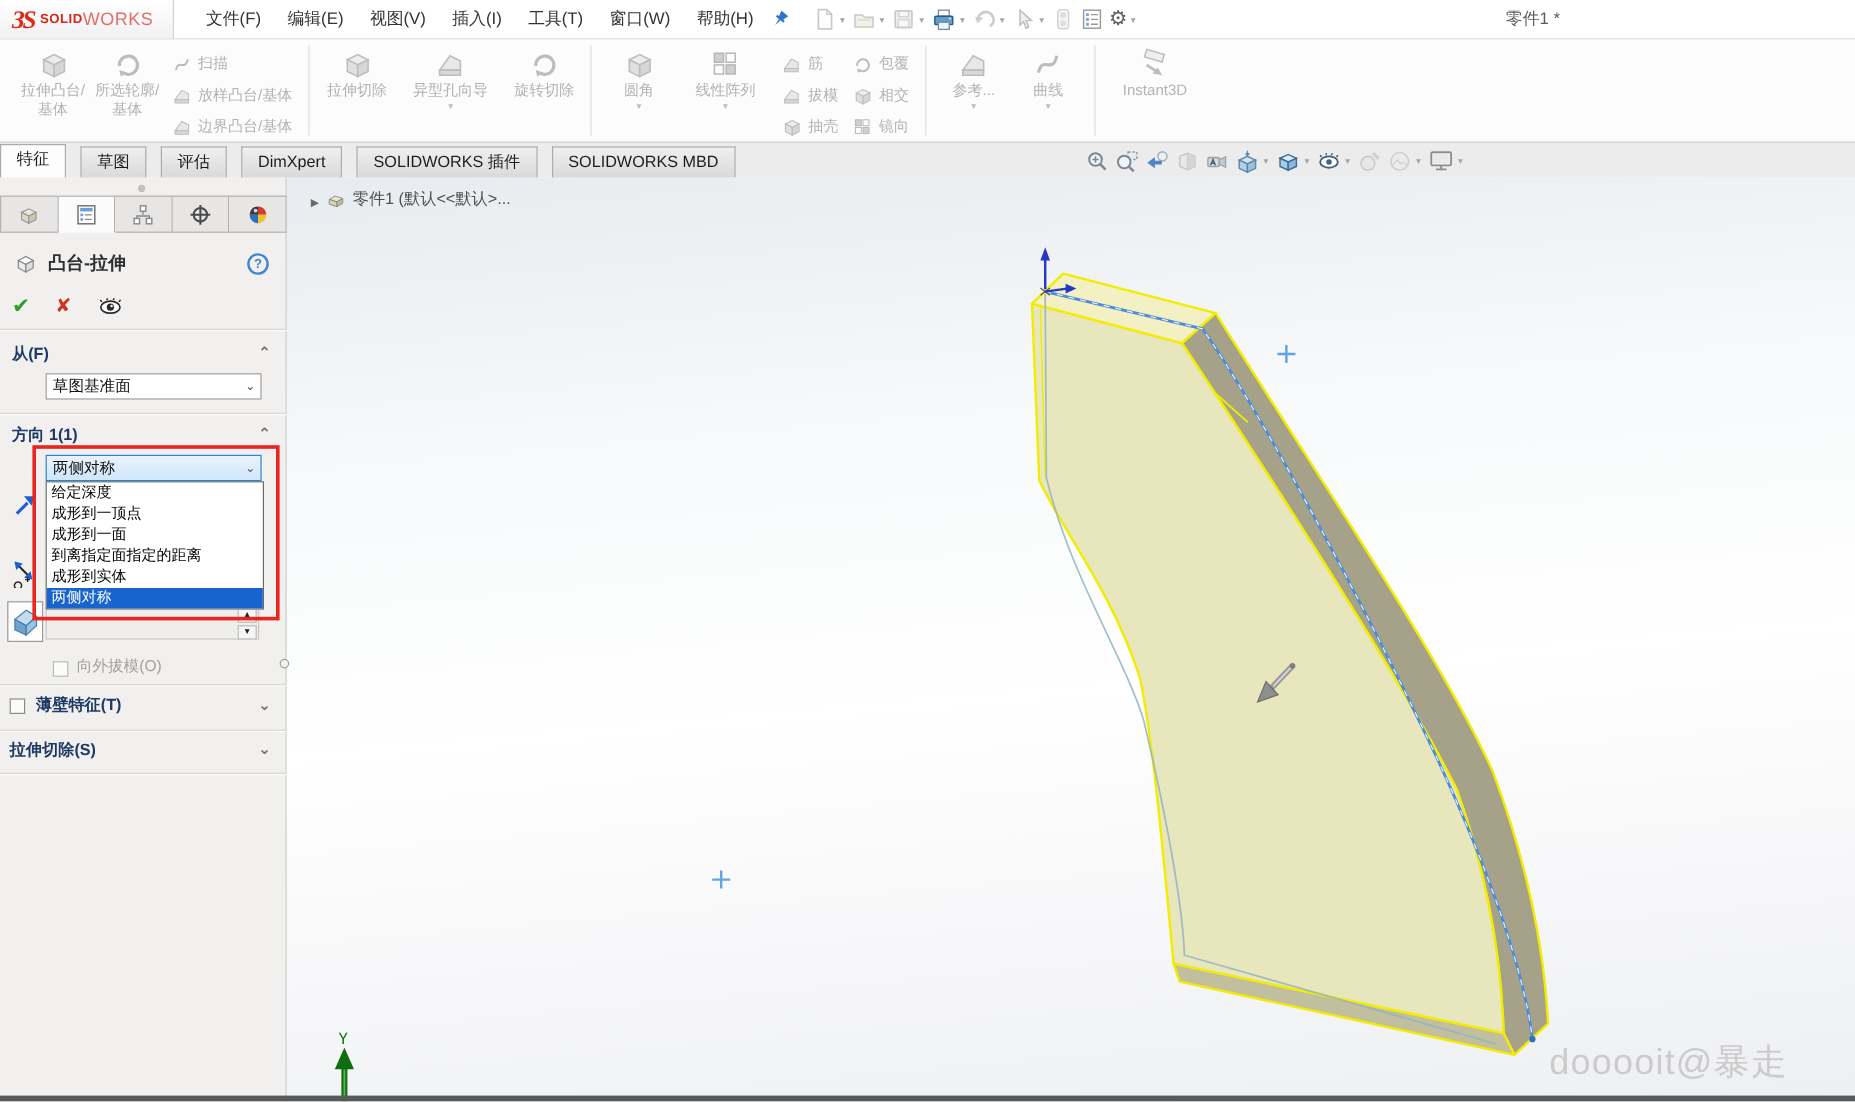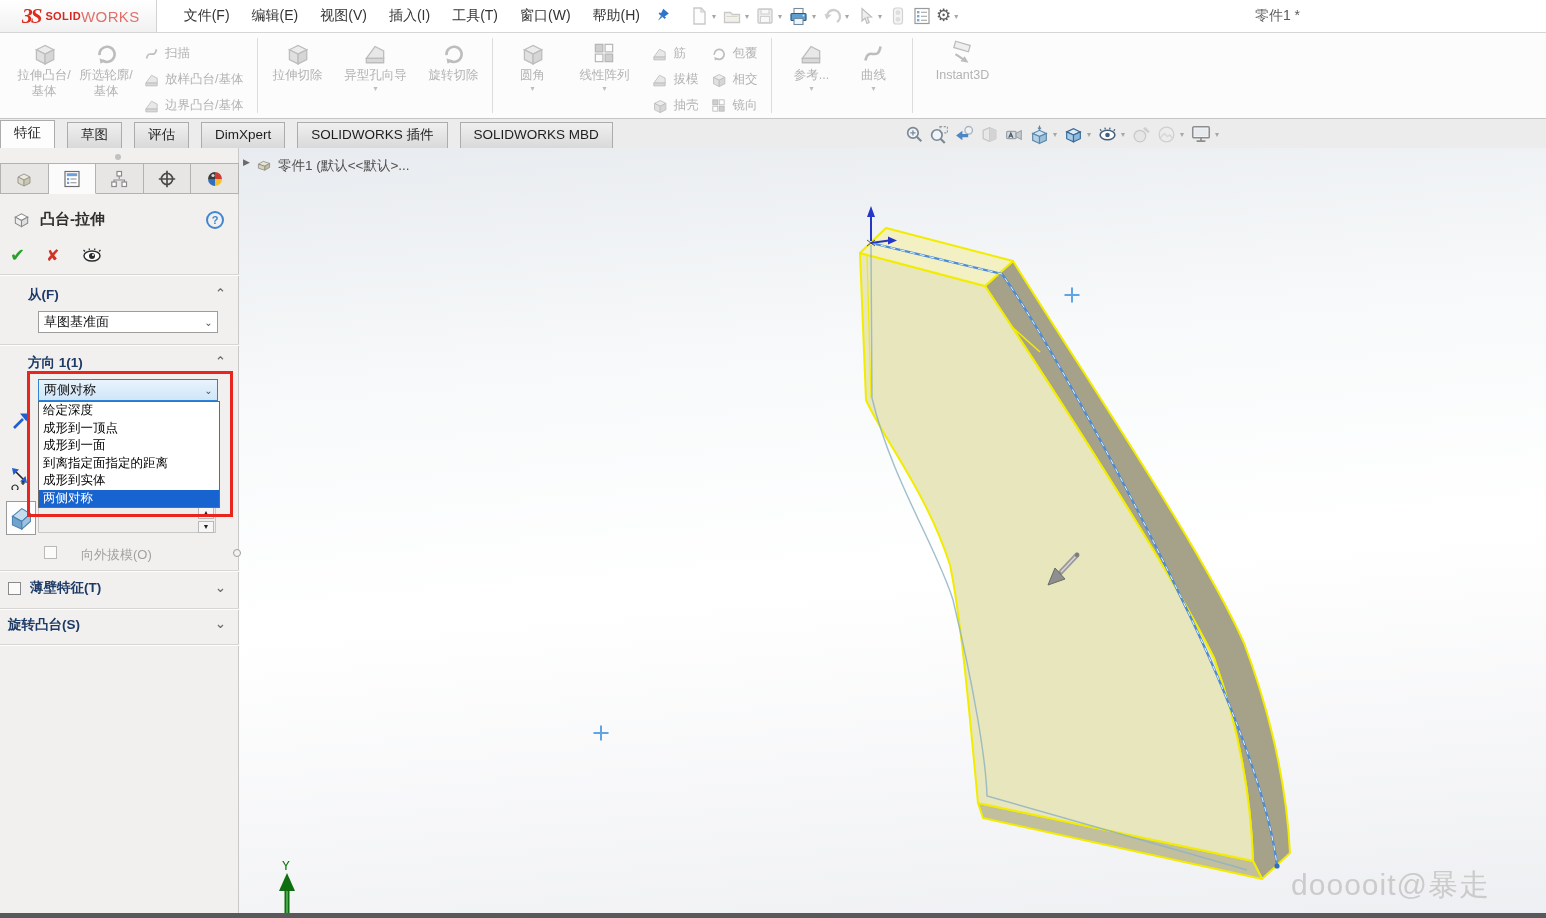--- a/index.html
+++ b/index.html
@@ -1,20 +1,20 @@
 <!DOCTYPE html>
 <html><head>
 <meta charset="utf-8">
 <style>
 *{box-sizing:border-box;margin:0;padding:0}
 html,body{width:1546px;height:918px;overflow:hidden}
 body{font-family:"Liberation Sans","DejaVu Sans",sans-serif;background:#fff;position:relative;color:#333}
 
 .menubar{height:33px;display:flex;align-items:center;background:#fff;border-bottom:1px solid #d6d6d6}
-.logo{height:32px;display:flex;align-items:center;padding:0 16px 0 22px;border-right:1px solid #d2d2d2;background:linear-gradient(#ffffff,#f1f1f1)}
+.logo{height:32px;display:flex;align-items:center;padding:0 16px 0 10px;border-right:1px solid #d2d2d2;background:linear-gradient(#ffffff,#f1f1f1)}
 .logo-mark{font-weight:bold;font-style:italic;font-size:21px;color:#dd2a1b;margin-right:5px;letter-spacing:-2px;font-family:"Liberation Serif",serif}
 .logo-solid{color:#d6281e;font-weight:bold;font-size:11px;letter-spacing:.4px}
 .logo-works{color:#e0706a;font-weight:normal;font-size:15px;letter-spacing:.4px}
 .menu-items{display:flex;margin-left:16px}
 .menu-item{padding:7px 11px;font-size:14px;color:#333;cursor:default}
 .pin-wrap{margin-left:2px;display:flex;align-items:center}
 .quickbar{display:flex;align-items:center;margin-left:16px}
 .qbtn{display:flex;align-items:center;padding:1px 2px}
 .caret{font-size:8px;color:#a6a6a6;margin:0 4px 0 1px}
 .gear-glyph{font-size:17px;color:#5f5f5f;line-height:20px}
@@ -49,21 +49,21 @@
 .pm-header{position:absolute;top:62px;left:12px;display:flex;align-items:center;gap:9px}
 .pm-title{font-size:15px;font-weight:bold;color:#2f2f2f}
 .pm-help{position:absolute;top:63px;right:14px;width:18px;height:18px;border:2px solid #4186d2;border-radius:50%;color:#4186d2;font-size:11px;font-weight:bold;text-align:center;line-height:14px}
 .pm-help::after{content:"?"}
 .pm-actions{position:absolute;top:96px;left:10px;display:flex;gap:21px;align-items:center;height:22px}
 .ok-ico{color:#2aa02a;font-weight:bold;font-size:18px}
 .ok-ico::after{content:"✔"}
 .cancel-ico{color:#cf3527;font-weight:bold;font-size:16px}
 .cancel-ico::after{content:"✘"}
 .pm-div{position:absolute;left:0;width:239px;height:1px;background:#d7d6d4;box-shadow:0 1px 0 #fcfcfb}
-.pm-sec{position:absolute;left:28px;font-weight:bold;font-size:13.5px;color:#1d3a66;white-space:nowrap}
+.pm-sec{position:absolute;left:10px;font-weight:bold;font-size:13.5px;color:#1d3a66;white-space:nowrap}
 .pm-chev{position:absolute;right:12px;color:#6f6f6f;font-size:13px;font-weight:bold;line-height:12px}
 .chev-up::after{content:"⌃"}
 .chev-dn::after{content:"⌄"}
 .combo{position:absolute;left:38px;width:180px;height:22px;background:#fff;border:1px solid #9e9d9c;display:flex;align-items:center;padding-left:5px;font-size:13px;color:#111}
 .combo .cv{flex:1;white-space:nowrap;overflow:hidden}
 .combo-caret{width:17px;text-align:center;color:#555;font-size:10px}
 .combo-caret::after{content:"⌄"}
 .combo.sel{border:1px solid #2f81d6;background:linear-gradient(#e9f3fc,#cfe6f9)}
 .red-rect{position:absolute;left:27px;top:223px;width:206px;height:146px;border:3px solid #e8251f;z-index:9;pointer-events:none}
 .ddlist{position:absolute;left:38px;top:253px;width:182px;background:#fff;border:1px solid #6a6a6a;z-index:7}
@@ -71,27 +71,27 @@
 .dditem.selected{background:#1763cf;color:#fff}
 .depth-field{position:absolute;left:38px;top:357px;width:178px;height:28px;background:#efeeed;border:1px solid #c9c8c7;z-index:2;display:flex;justify-content:flex-end}
 .spinner{width:18px;display:flex;flex-direction:column}
 .spin-btn{flex:1;background:#f6f6f6;border:1px solid #b9b9b9;margin:1px 1px;font-size:7px;line-height:10px;text-align:center;color:#222}
 .spin-up::after{content:"▲"}
 .spin-dn::after{content:"▼"}
 .side-ico{position:absolute;z-index:3}
 .draft-btn{position:absolute;left:6px;top:353px;width:30px;height:34px;border:1px solid #9a9a9a;background:#fdfdfd;display:flex;align-items:center;justify-content:center;z-index:3}
 .chk{width:13px;height:13px;border:1px solid #bab9b8;background:#fbfbfa;display:inline-block;flex:none}
 .chk.en{border:1px solid #8a8a8a}
-.draft-out{position:absolute;left:44px;top:398px;display:flex;align-items:flex-start;gap:24px;color:#a2a1a0;font-size:13px}
+.draft-out{position:absolute;left:44px;top:398px;display:flex;align-items:flex-end;gap:7px;color:#a2a1a0;font-size:13px}
 .thin-row{position:absolute;left:8px;top:431px;display:flex;align-items:center;gap:9px}
 .cont-row{position:absolute;left:8px;top:468px}
 .secl{font-weight:bold;font-size:13.5px;color:#1d3a66}
 .pm-handle2{position:absolute;left:233px;top:401px;width:8px;height:8px;border-radius:50%;background:#f3f2f1;border:1px solid #9e9e9e;z-index:5}
 
-.tree{position:absolute;left:4px;top:9px;display:flex;align-items:flex-start;gap:6px;color:#4f4f4f;font-size:13.5px;z-index:3}
+.tree{position:absolute;left:20px;top:9px;display:flex;align-items:flex-end;gap:6px;color:#4f4f4f;font-size:13.5px;z-index:3}
 .tree-tri{font-size:9px;color:#6a6a6a}
 .tree-tri::before{content:"▶"}
 .vp-svg{position:absolute;left:0;top:0;width:1307px;height:770px}
 .watermark{position:absolute;right:56px;bottom:12px;font-size:30px;color:#cbcbcb;z-index:4;letter-spacing:1px}
 .bottom-strip{position:absolute;left:0;bottom:0;width:1546px;height:5px;background:#58595b;z-index:20}
 .hidden-defs{position:absolute;width:0;height:0}
 </style>
 </head>
 <body>
 
@@ -579,21 +579,21 @@
     <div class="pm-div" style="top:422px"></div>
 
     <div class="thin-row">
       <span class="chk en"></span>
       <span class="secl">薄壁特征(T)</span>
     </div>
     <div class="pm-chev chev-dn" style="top:434px"></div>
     <div class="pm-div" style="top:460px"></div>
 
     <div class="cont-row">
-      <span class="secl">旋转凸台(S)</span>
+      <span class="secl">拉伸切除(S)</span>
     </div>
     <div class="pm-chev chev-dn" style="top:470px"></div>
     <div class="pm-div" style="top:496px"></div>
 
     <div class="pm-handle2"></div>
   </div>
 
   <div class="vp">
     <div class="tree">
       <span class="tree-tri"></span>

